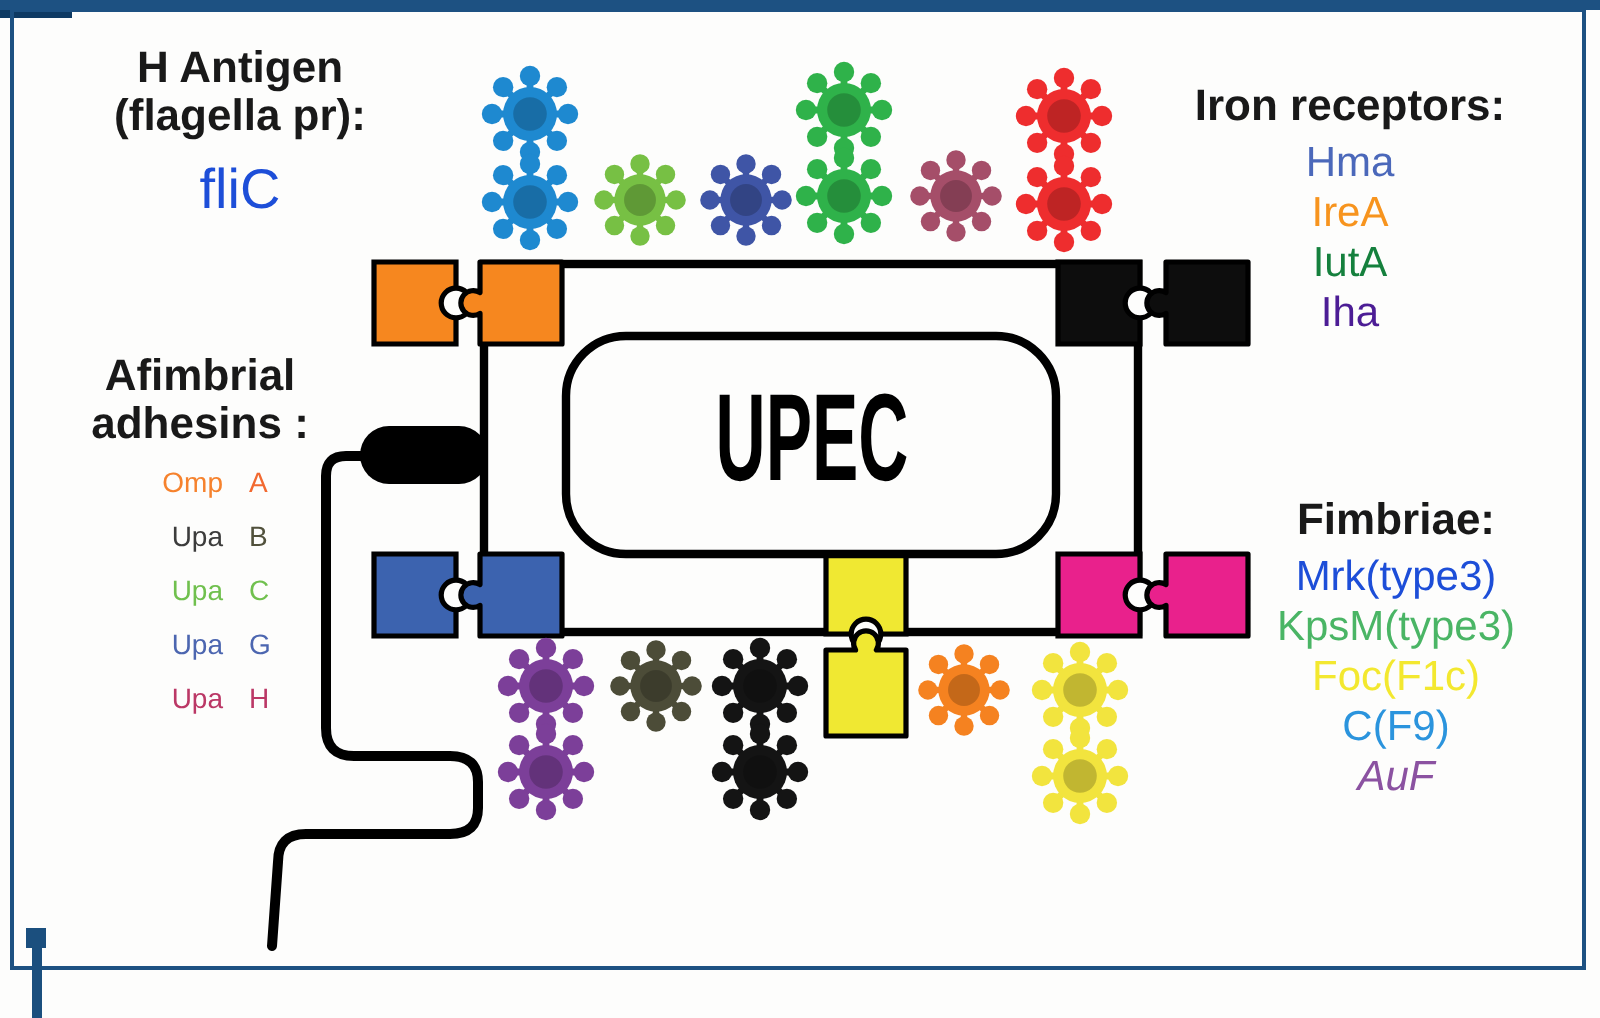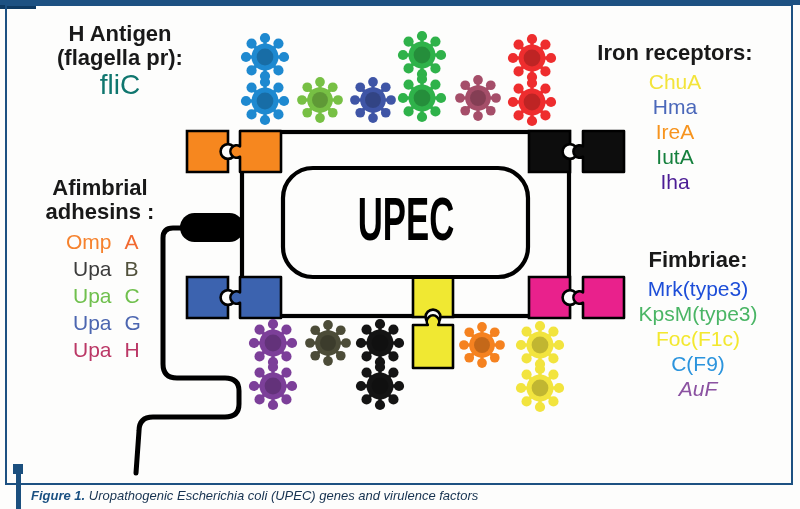--- a/index.html
+++ b/index.html
@@ -16,25 +16,25 @@
   #caption-marker-bar{position:absolute;left:16px;top:473px;width:5px;height:36px;background:#1b4f7e;}
   #caption{position:absolute;left:31px;top:488px;width:740px;font-size:13px;font-style:italic;color:#163250;}
   #caption .cap-label{font-weight:bold;color:#1b5182;}
   
   #diagram{position:absolute;left:0;top:0;}
   
   .tblock{position:absolute;text-align:center;}
   .title{font-weight:bold;color:#191919;font-size:22px;line-height:24px;}
   .gene-list{font-size:21px;line-height:25px;margin-top:4px;}
   #h-antigen{left:30px;top:22px;width:180px;}
-  #h-antigen .gene{font-size:28px;font-weight:normal;color:#0f766e;line-height:30px;}
+  #h-antigen .gene{font-size:28px;font-weight:normal;color:#1d4ed8;margin-top:10px;line-height:30px;}
   #iron-receptors{left:575px;top:41px;width:200px;}
   #fimbriae{left:598px;top:248px;width:200px;}
   #afimbrial{left:18px;top:176px;width:164px;}
-  #afimbrial .row{display:flex;justify-content:center;line-height:27px;font-size:21px;}
+  #afimbrial .row{display:flex;justify-content:center;line-height:27px;font-size:14px;}
   #afimbrial .pfx{width:62px;text-align:right;}
   #afimbrial .sfx{width:26px;text-align:left;margin-left:13px;}
 </style>
 </head>
 <body>
 
 <div id="stage">
 
   <div id="toptab"></div>
   <div id="topbar"></div>
@@ -432,21 +432,20 @@
 
   <div id="h-antigen" class="tblock">
     <div class="title">H Antigen</div>
     <div class="title">(flagella pr):</div>
     <div class="gene">fliC</div>
   </div>
 
   <div id="iron-receptors" class="tblock">
     <div class="title">Iron receptors:</div>
     <div class="gene-list">
-      <div style="color: rgb(243, 228, 59);">ChuA</div>
       <div style="color: rgb(75, 104, 186);">Hma</div>
       <div style="color: rgb(247, 148, 30);">IreA</div>
       <div style="color: #15803d;">IutA</div>
       <div style="color: #4c1d95;">Iha</div>
     </div>
   </div>
 
   <div id="afimbrial" class="tblock">
     <div class="title">Afimbrial</div>
     <div class="title">adhesins :</div>
@@ -480,15 +479,14 @@
       <div style="color: #1d4ed8;">Mrk(type3)</div>
       <div style="color: rgb(74, 181, 101);">KpsM(type3)</div>
       <div style="color: rgb(243, 232, 47);">Foc(F1c)</div>
       <div style="color: rgb(43, 148, 221);">C(F9)</div>
       <div style="color: rgb(139, 82, 161); font-style: italic;">AuF</div>
     </div>
   </div>
 
   <div id="caption-marker-square"></div>
   <div id="caption-marker-bar"></div>
-  <div id="caption"><span class="cap-label">Figure 1.</span><span> Uropathogenic Escherichia coli (UPEC) genes and virulence factors</span></div>
 
 </div>
 
 </body></html>

